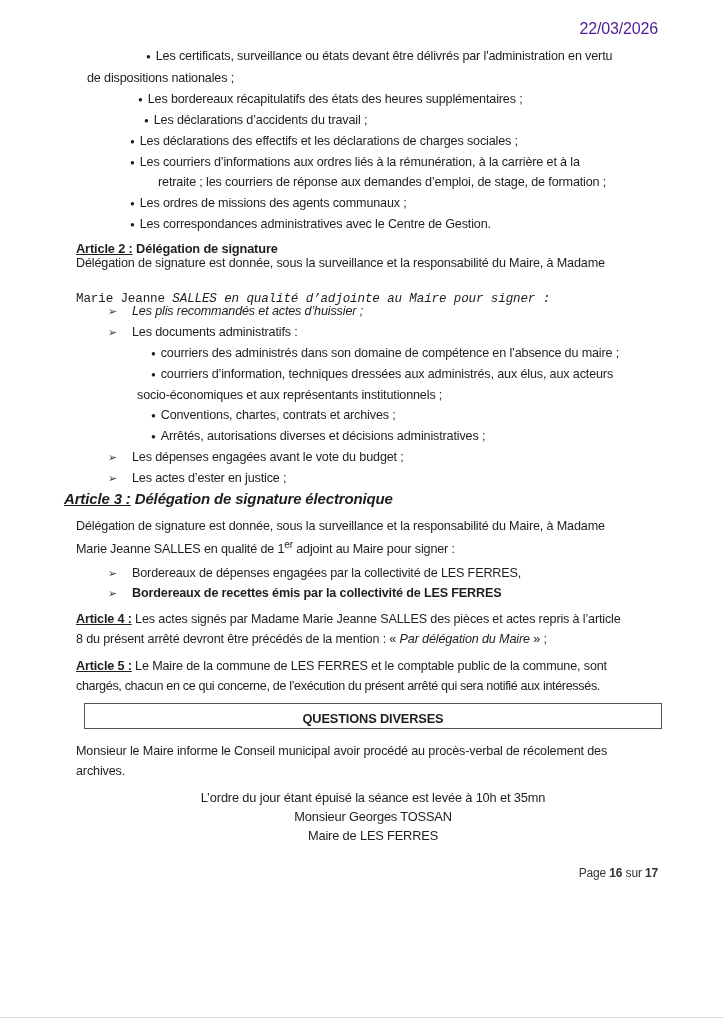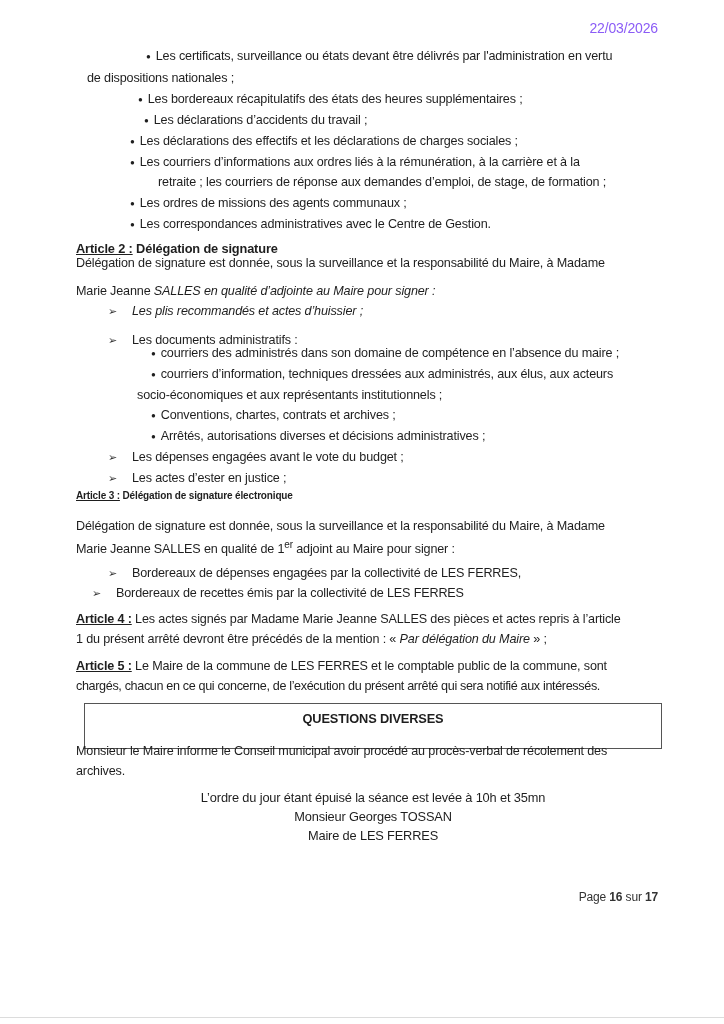--- a/index.html
+++ b/index.html
@@ -12,21 +12,21 @@
       height: 1024px;
       position: relative;
       overflow: hidden;
       font-family: "Liberation Sans", "DejaVu Sans", sans-serif;
       color: #1e1e1e;
       font-size: 12.6px;
       letter-spacing: -0.15px;
     }
     .abs { position: absolute; white-space: nowrap; }
     .date {
-      right: 66px; top: 20px; font-size: 14px; color: #8b5cf6;
+      right: 66px; top: 20px; font-size: 16px; color: #4c1d95;
     }
     .bold { font-weight: bold; }
     .ital { font-style: italic; }
     .u { text-decoration: underline; }
     .bullet::before {
       content: "\25CF";
       font-size: 8px;
       position: relative;
       top: -1.5px;
       margin-right: 5px;
@@ -35,37 +35,37 @@
       display: inline-block;
       width: 24px;
       font-size: 11px;
       color: #333;
     }
     .box {
       position: absolute;
       left: 84px;
       top: 703px;
       width: 578px;
-      height: 46px;
+      height: 26px;
       border: 1px solid #555;
       box-sizing: border-box;
     }
     .box-title {
       position: absolute;
       left: 0; right: 0; top: 7px;
       text-align: center;
       font-weight: bold;
       font-size: 12.8px;
     }
     .center {
       left: 84px; width: 578px; text-align: center;
       font-weight: normal; font-size: 12.8px;
     }
     .pageno {
-      right: 66px; top: 890px; font-size: 12px; color: #333;
+      right: 66px; top: 866px; font-size: 12px; color: #333;
     }
     .bottom-rule {
       position: absolute;
       left: 0; top: 1017px; width: 724px; height: 1px;
       background: #dcdcdc;
     }
   </style>
 </head>
 <body>
 
@@ -96,28 +96,28 @@
   <div class="abs" style="left:130px; top:217px;">
     <span class="bullet"></span><span>Les correspondances administratives avec le Centre de Gestion.</span>
   </div>
 </div>
 
 <div>
   <div class="abs bold" style="left:76px; top:241px; font-size:12.8px;">
     <span class="u">Article 2 :</span><span> Délégation de signature</span>
   </div>
   <div class="abs" style="left:76px; top:256px;">Délégation de signature est donnée, sous la surveillance et la responsabilité du Maire, à Madame</div>
-  <div class="abs" style="left:76px; top:284px;">
+  <div class="abs" style="left:76px; top:292px;font-family:Liberation Mono, monospace;">
     <span>Marie Jeanne </span><span class="ital">SALLES en qualité d’adjointe au Maire pour signer :</span>
   </div>
 
   <div class="abs" style="left:108px; top:304px;">
     <span class="arrow">➢</span><span class="ital">Les plis recommandés et actes d’huissier ;</span>
   </div>
-  <div class="abs" style="left:108px; top:325px;margin-top:8px;">
+  <div class="abs" style="left:108px; top:325px;">
     <span class="arrow">➢</span><span>Les documents administratifs :</span>
   </div>
 
   <div class="abs" style="left:151px; top:346px;">
     <span class="bullet"></span><span>courriers des administrés dans son domaine de compétence en l’absence du maire ;</span>
   </div>
   <div class="abs" style="left:151px; top:367px;">
     <span class="bullet"></span><span>courriers d’information, techniques dressées aux administrés, aux élus, aux acteurs</span>
   </div>
   <div class="abs" style="left:137px; top:388px;">socio-économiques et aux représentants institutionnels ;</div>
@@ -130,41 +130,41 @@
 
   <div class="abs" style="left:108px; top:450px;">
     <span class="arrow">➢</span><span>Les dépenses engagées avant le vote du budget ;</span>
   </div>
   <div class="abs" style="left:108px; top:471px;">
     <span class="arrow">➢</span><span>Les actes d’ester en justice ;</span>
   </div>
 </div>
 
 <div>
-  <div class="abs bold" style="left:76px; top:490px; font-size:10px;">
+  <div class="abs bold" style="left:64px; top:490px; font-size:15px;font-style:italic;">
     <span class="u">Article 3 :</span><span> Délégation de signature électronique</span>
   </div>
   <div class="abs" style="left:76px; top:519px;">Délégation de signature est donnée, sous la surveillance et la responsabilité du Maire, à Madame</div>
   <div class="abs" style="left:76px; top:539px;">
     <span>Marie Jeanne SALLES en qualité de 1</span><sup style="font-size:10px;">er</sup><span> adjoint au Maire pour signer :</span>
   </div>
   <div class="abs" style="left:108px; top:566px;">
     <span class="arrow">➢</span><span>Bordereaux de dépenses engagées par la collectivité de LES FERRES,</span>
   </div>
-  <div class="abs" style="left:92px; top:586px;">
+  <div class="abs" style="left:108px; top:586px;font-weight:bold;">
     <span class="arrow">➢</span><span>Bordereaux de recettes émis par la collectivité de LES FERRES</span>
   </div>
 </div>
 
 <div>
   <div class="abs" style="left:76px; top:612px;">
     <span class="bold u">Article 4 :</span><span> Les actes signés par Madame Marie Jeanne SALLES des pièces et actes repris à l’article</span>
   </div>
   <div class="abs" style="left:76px; top:632px;">
-    <span>1 du présent arrêté devront être précédés de la mention : « </span><span class="ital">Par délégation du Maire</span><span> » ;</span>
+    <span>8 du présent arrêté devront être précédés de la mention : « </span><span class="ital">Par délégation du Maire</span><span> » ;</span>
   </div>
 </div>
 
 <div>
   <div class="abs" style="left:76px; top:659px;">
     <span class="bold u">Article 5 :</span><span> Le Maire de la commune de LES FERRES et le comptable public de la commune, sont</span>
   </div>
   <div class="abs" style="left:76px; top:679px; letter-spacing:-0.35px;">chargés, chacun en ce qui concerne, de l’exécution du présent arrêté qui sera notifié aux intéressés.</div>
 </div>
 

